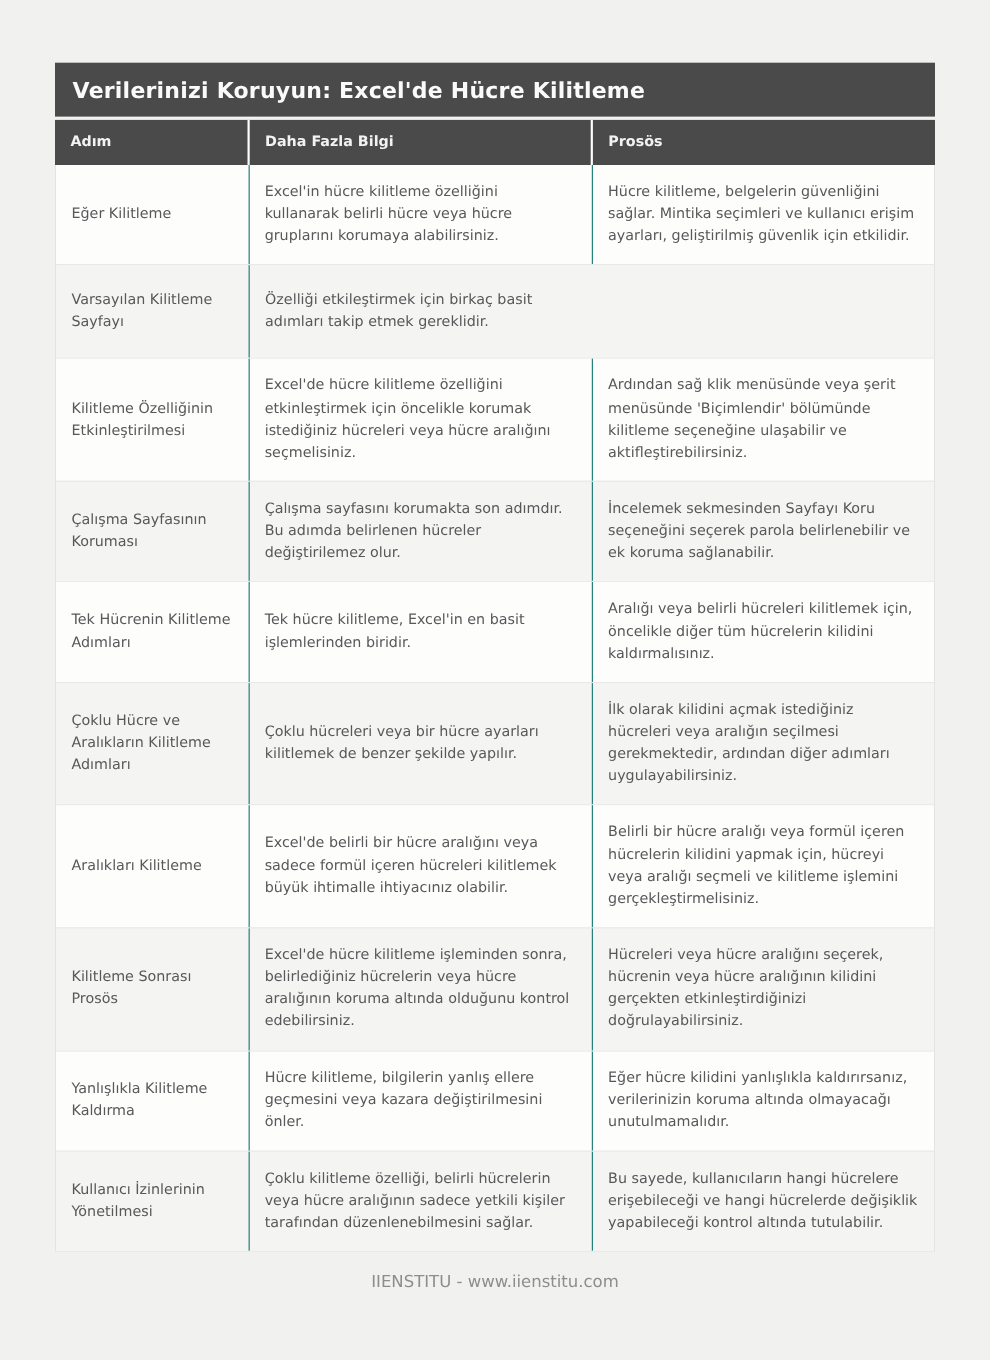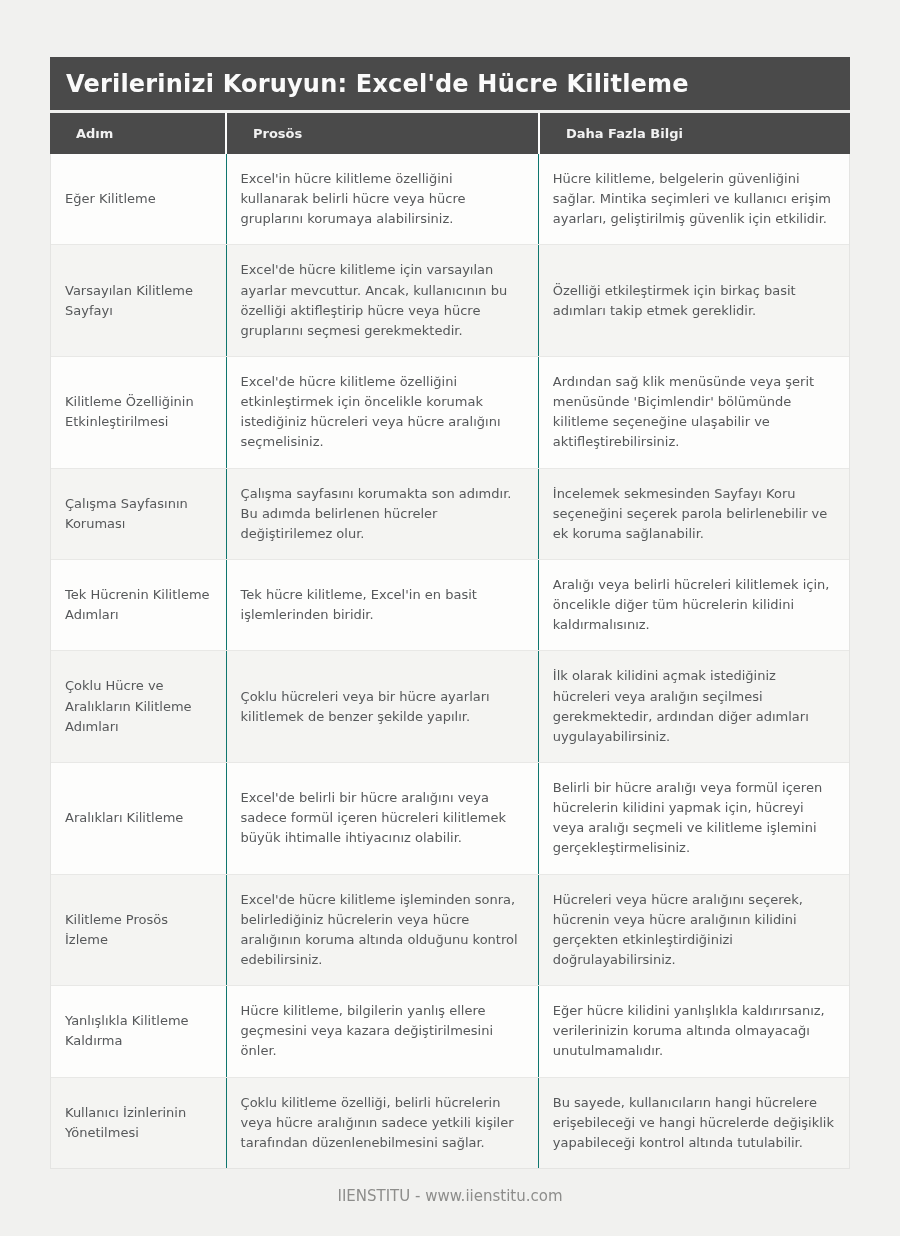--- a/index.html
+++ b/index.html
@@ -9,35 +9,35 @@
     font-family: "DejaVu Sans", "Liberation Sans", sans-serif;
   }
   body { min-height: 1236px; }
   .card {
     width: 800px;
     margin: 57px auto 0 auto;
   }
   .title-bar {
     background: #4a4a4a;
     color: #fafafa;
-    font-size: 24px;
+    font-size: 20px;
     font-weight: bold;
     padding: 13px 16px 12px 16px;
     letter-spacing: 0.2px;
   }
   .head-row {
     display: flex;
     background: #4a4a4a;
     margin-top: 3px;
   }
   .head-cell {
     color: #f2f2f2;
     font-size: 13px;
     font-weight: bold;
-    padding: 13px 26px;
+    padding: 13px 14px;
   }
   .head-cell + .head-cell { border-left: 2px solid #fdfdfc; }
   .c1 { width: 175px; }
   .c2 { width: 313px; }
   .c3 { width: 312px; }
   .tbody {
     border: 1px solid #e4e4e2;
     border-top: none;
     background: #fdfdfc;
   }
@@ -66,44 +66,41 @@
   }
 </style>
 </head>
 <body>
 
 <div class="card">
   <div class="title-bar">Verilerinizi Koruyun: Excel'de Hücre Kilitleme</div>
 
   <div class="head-row">
     <div class="head-cell c1">Adım</div>
+    <div class="head-cell c3">Daha Fazla Bilgi</div>
     <div class="head-cell c2">Prosös</div>
-    <div class="head-cell c3">Daha Fazla Bilgi</div>
   </div>
 
   <div class="tbody">
   <div class="trow">
     <div class="cell c1">
           <span>Eğer Kilitleme</span>
         </div>
     <div class="cell c2">
           <span>Excel'in hücre kilitleme özelliğini kullanarak belirli hücre veya hücre gruplarını korumaya alabilirsiniz.</span>
         </div>
     <div class="cell c3">
           <span>Hücre kilitleme, belgelerin güvenliğini sağlar. Mintika seçimleri ve kullanıcı erişim ayarları, geliştirilmiş güvenlik için etkilidir.</span>
         </div>
   </div>
 
   <div class="trow">
     <div class="cell c1">
           <span>Varsayılan Kilitleme Sayfayı</span>
         </div>
-    <div class="cell c2">
-          <span>Excel'de hücre kilitleme için varsayılan ayarlar mevcuttur. Ancak, kullanıcının bu özelliği aktifleştirip hücre veya hücre gruplarını seçmesi gerekmektedir.</span>
-        </div>
     <div class="cell c3">
           <span>Özelliği etkileştirmek için birkaç basit adımları takip etmek gereklidir.</span>
         </div>
   </div>
 
   <div class="trow">
     <div class="cell c1">
           <span>Kilitleme Özelliğinin Etkinleştirilmesi</span>
         </div>
     <div class="cell c2">
@@ -157,21 +154,21 @@
     <div class="cell c2">
           <span>Excel'de belirli bir hücre aralığını veya sadece formül içeren hücreleri kilitlemek büyük ihtimalle ihtiyacınız olabilir.</span>
         </div>
     <div class="cell c3">
           <span>Belirli bir hücre aralığı veya formül içeren hücrelerin kilidini yapmak için, hücreyi veya aralığı seçmeli ve kilitleme işlemini gerçekleştirmelisiniz.</span>
         </div>
   </div>
 
   <div class="trow">
     <div class="cell c1">
-          <span>Kilitleme Prosös İzleme</span>
+          <span>Kilitleme Sonrası Prosös</span>
         </div>
     <div class="cell c2">
           <span>Excel'de hücre kilitleme işleminden sonra, belirlediğiniz hücrelerin veya hücre aralığının koruma altında olduğunu kontrol edebilirsiniz.</span>
         </div>
     <div class="cell c3">
           <span>Hücreleri veya hücre aralığını seçerek, hücrenin veya hücre aralığının kilidini gerçekten etkinleştirdiğinizi doğrulayabilirsiniz.</span>
         </div>
   </div>
 
   <div class="trow">

